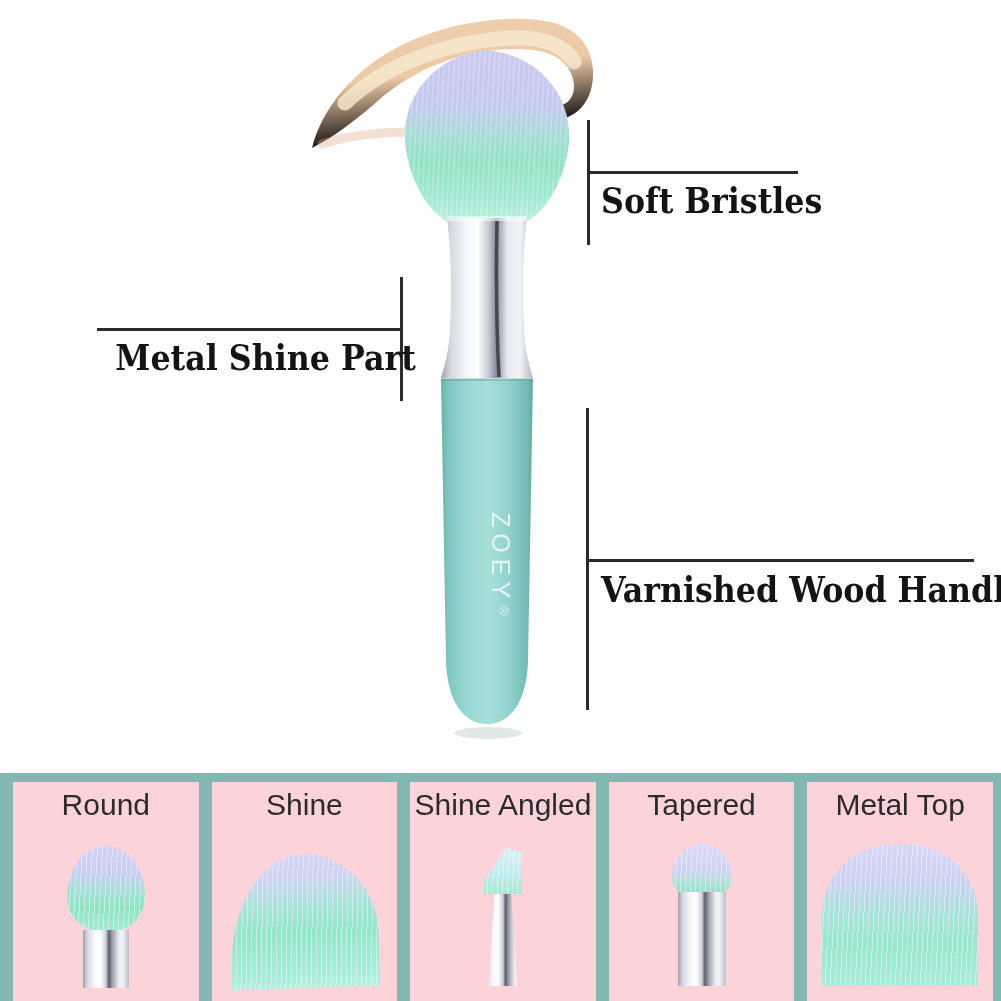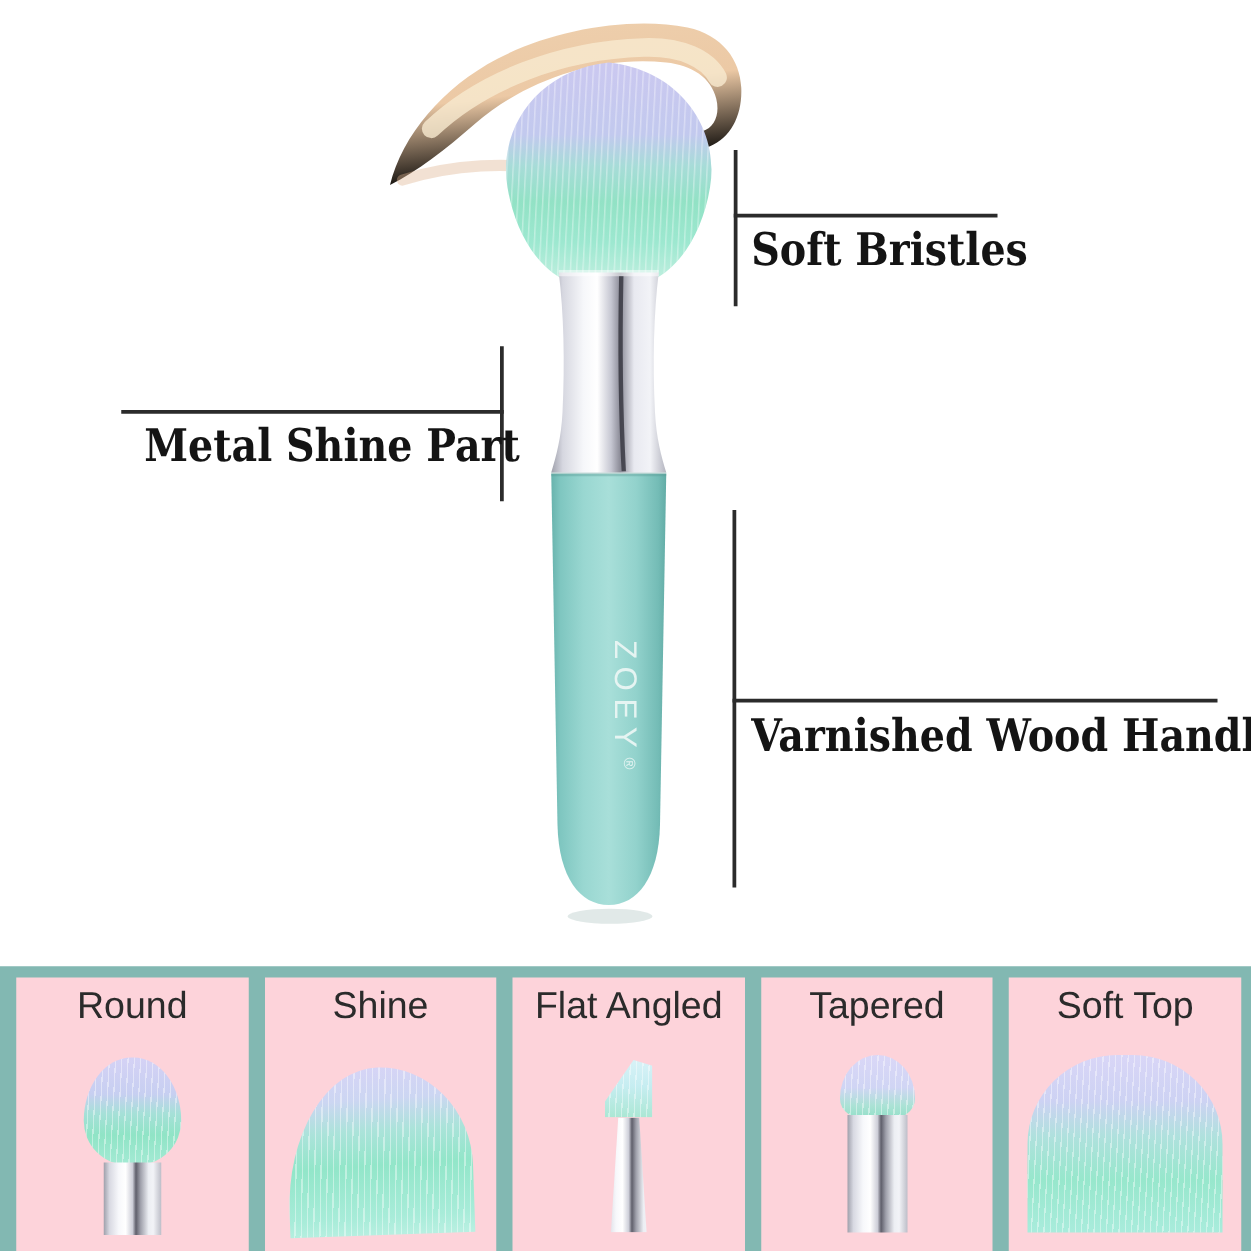--- a/index.html
+++ b/index.html
@@ -196,30 +196,30 @@
       <div class="b-head p1-head tex"></div>
       <div class="b-ferrule p1-ferrule"></div>
     </div>
 
     <div class="panel">
       <div class="panel-label">Shine</div>
       <div class="b-head p2-head tex"></div>
     </div>
 
     <div class="panel">
-      <div class="panel-label">Flat Angled</div>
+      <div class="panel-label">Shine Angled</div>
       <div class="b-tip p3-tip tex"></div>
       <div class="b-ferrule p3-ferrule"></div>
     </div>
 
     <div class="panel">
       <div class="panel-label">Tapered</div>
       <div class="b-head p4-head tex"></div>
       <div class="b-ferrule p4-ferrule"></div>
     </div>
 
     <div class="panel">
-      <div class="panel-label">Soft Top</div>
+      <div class="panel-label">Metal Top</div>
       <div class="b-head p5-head tex"></div>
     </div>
 
   </div>
 </div>
 
 </body></html>

